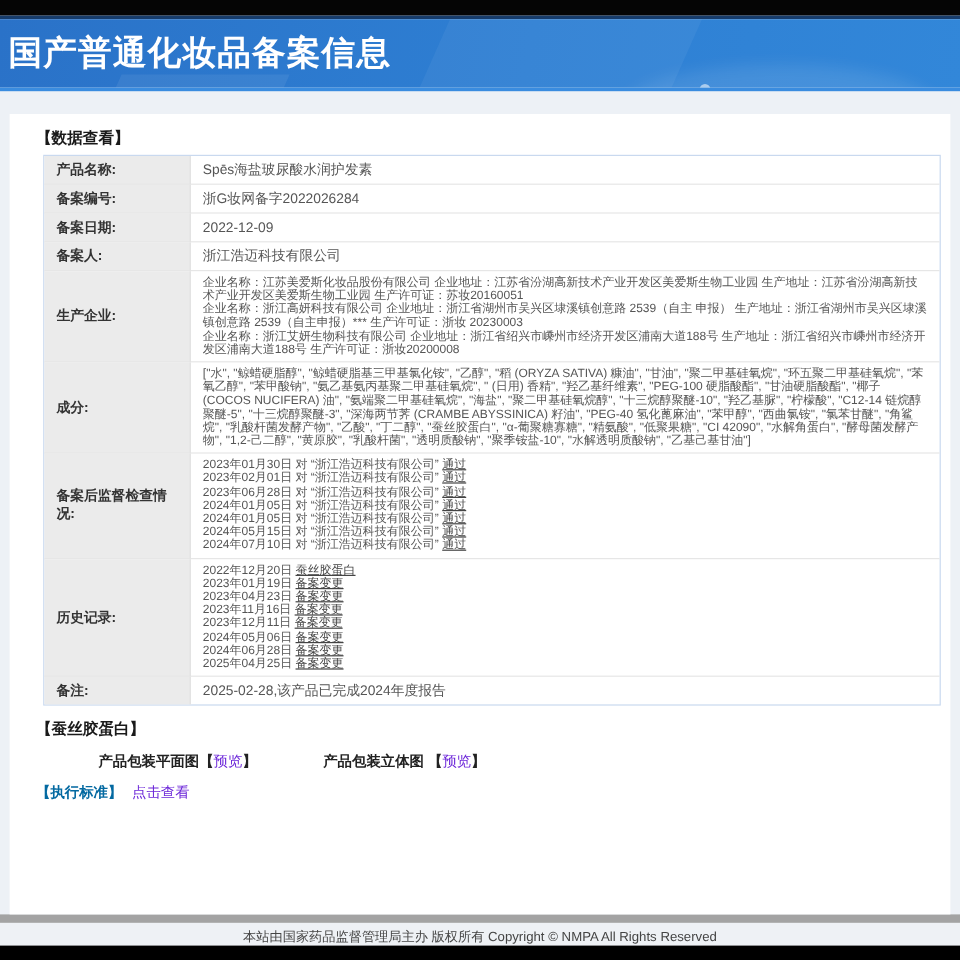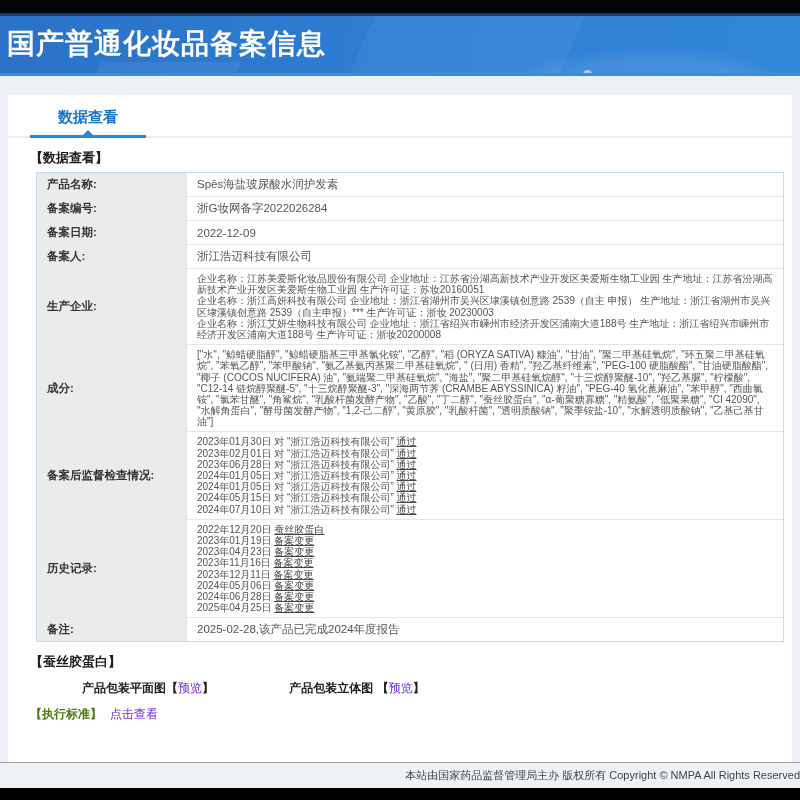--- a/index.html
+++ b/index.html
@@ -48,36 +48,36 @@
     border-left: 5px solid transparent; border-right: 5px solid transparent;
     border-bottom: 5px solid #2f86d3; }
   .section-title { font-size: 13px; font-weight: bold; color: #1a1a1a; margin: 11px 0 5px 22px; }
   .info-table {
     width: 748px; margin-left: 28px; border: 1px solid #c9d9ef;
     border-collapse: separate; border-spacing: 0; font-size: 11.5px; color: #555;
   }
   .info-table td { border-bottom: 1px solid #e6e6e6; padding: 4px 10px; vertical-align: middle; }
   .info-table tr:last-child td { border-bottom: none; }
   .info-table td.lbl {
-    width: 150px; background: #ebebeb; color: #333; font-weight: bold;
+    width: 122px; background: #ebebeb; color: #333; font-weight: bold;
     border-right: 1px solid #e0e0e0; font-size: 11.5px;
   }
   .info-table td.multiline { font-size: 10px; line-height: 1.12; padding: 4px 10px; }
   .info-table td.multiline div { margin: 0; }
   .u-link { text-decoration: underline; color: #444; cursor: pointer; }
   .pack-row { margin: 9px 0 0 0; font-size: 12px; color: #222; }
   .pack-item-1 { margin-left: 74px; }
-  .pack-item-2 { margin-left: 72px; }
+  .pack-item-2 { margin-left: 52px; }
   .pack-title { font-weight: bold; }
   .blue-link { color: #6d28d9; cursor: pointer; text-decoration: none; }
   .std-row { margin: 9px 0 0 22px; font-size: 12px; }
-  .std-row .section-inline { font-weight: bold; color: #4d7c0f; margin-right: 8px; }
+  .std-row .section-inline { font-weight: bold; color: #0369a1; margin-right: 8px; }
   .footer {
-    flex: 0 0 auto; height: 26px; background: #eef1f5; border-top: 1px solid #a3a3a3;
-    text-align: right; line-height: 25px; font-size: 11px; color: #444;
+    flex: 0 0 auto; height: 26px; background: #eef1f5; border-top: 7px solid #a3a3a3;
+    text-align: center; line-height: 25px; font-size: 11px; color: #444;
   }
   .bottombar { height: 12px; background: #000; flex: 0 0 auto; }
 </style>
 </head>
 <body>
 
 <div class="topbar"></div>
 <div class="navline"></div>
 
 <div class="banner">
@@ -86,23 +86,20 @@
   <div class="shape-c"></div>
   <div class="dot1"></div>
   <div class="dot2"></div>
   <h1>国产普通化妆品备案信息</h1>
 </div>
 
 <div class="gap"></div>
 
 <div class="card">
 
-  <div class="tab-bar">
-    <span class="tab">数据查看</span>
-  </div>
 
   <div class="section-title">【数据查看】</div>
 
   <table class="info-table">
     <tbody>
         <tr>
       <td class="lbl">产品名称:</td>
       <td>Spēs海盐玻尿酸水润护发素</td>
     </tr>
     <tr>

